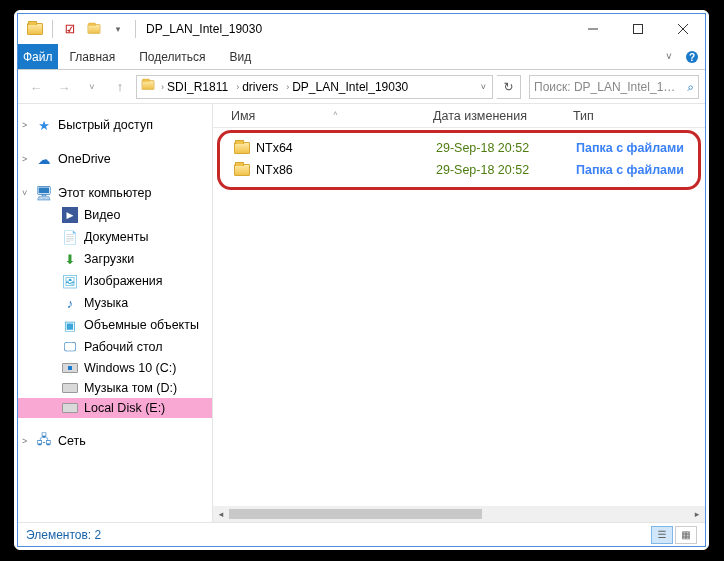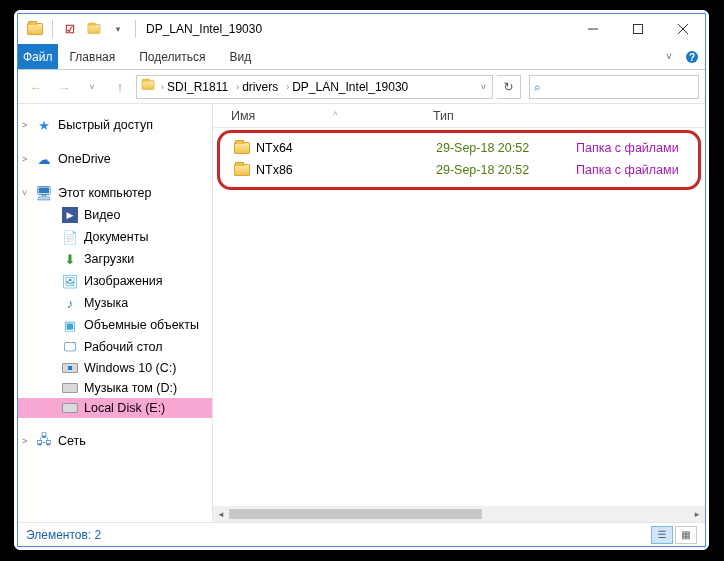--- a/index.html
+++ b/index.html
@@ -54,21 +54,21 @@
 .cols { display:flex; align-items:center; height:24px; border-bottom:1px solid #e9e9e9; color:#444; }
 .col-name { width:220px; padding-left:18px; position:relative; }
 .col-name .sort { position:absolute; left:120px; top:0; font-size:8px; color:#999; }
 .col-date { width:140px; }
 .col-type { flex:1; }
 
 .highlight-box { margin: 2px 4px 0 4px; border: 3px solid #c62828; border-radius: 14px; padding: 4px 0 6px 0; }
 .row { display:flex; align-items:center; height:22px;justify-content:flex-end; }
 .row .nm { width:216px; padding-left:14px; display:flex; align-items:center; gap:6px; }
 .row .dt { width:140px; color:#4d7c0f; }
-.row .tp { flex:1; color:#a21caf; white-space:nowrap; overflow:hidden; }
+.row .tp { flex:1; color:#3b82f6; white-space:nowrap; overflow:hidden;font-weight:bold; }
 
 .hscroll { position:absolute; bottom:0; left:0; right:0; height:16px; background:#f0f0f0; display:flex; align-items:center; }
 .hscroll .lar, .hscroll .rar { width:16px; text-align:center; font-size:9px; color:#666; }
 .hscroll .track { flex:1; height:12px; position:relative; }
 .hscroll .thumb { position:absolute; left:0; width:55%; top:1px; bottom:1px; background:#c8c8c8; }
 
 .status { height:24px; border-top:1px solid #e5e5e5; display:flex; align-items:center; font-size:12px; padding:0 8px; color:#1a63a8; }
 .status .sp { flex:1; }
 .status .vbtn { width:22px; height:18px; border:1px solid #ccc; margin-left:2px; display:flex; align-items:center; justify-content:center; font-size:10px; color:#666; }
 .status .vbtn.active { background:#cfe6fb; border-color:#7fb7e8; }
@@ -149,20 +149,21 @@
           </span>
       <span class="crumb">
             <span class="ar">›</span>
             <span>DP_LAN_Intel_19030</span>
           </span>
       <span style="flex:1"></span>
       <span style="font-size:9px;color:#666;padding:0 4px">˅</span>
     </div>
     <div class="rf">↻</div>
     <div class="search">
+      <span class="txt">Поиск: DP_LAN_Intel_1…</span>
       <span style="color:#2a7ac0">⌕</span>
     </div>
   </div>
 
   <div class="body">
     <div class="nav">
       <div class="navitem root">
             <span class="tw">˃</span>
             <span class="ico star">★</span>
             <span>Быстрый доступ</span>
@@ -223,20 +224,21 @@
       <div class="navitem root">
             <span class="tw">˃</span>
             <span class="ico net">🖧</span>
             <span>Сеть</span>
           </div>
     </div>
 
     <div class="content">
       <div class="cols">
         <div class="col-name"><span>Имя</span><span class="sort">˄</span></div>
+        <div class="col-date">Дата изменения</div>
         <div class="col-type">Тип</div>
       </div>
 
       <div class="highlight-box">
         <div class="row">
           <div class="nm">
                 <span class="folder-ico"></span>
                 <span>NTx64</span>
               </div>
           <div class="dt">29-Sep-18 20:52</div>

